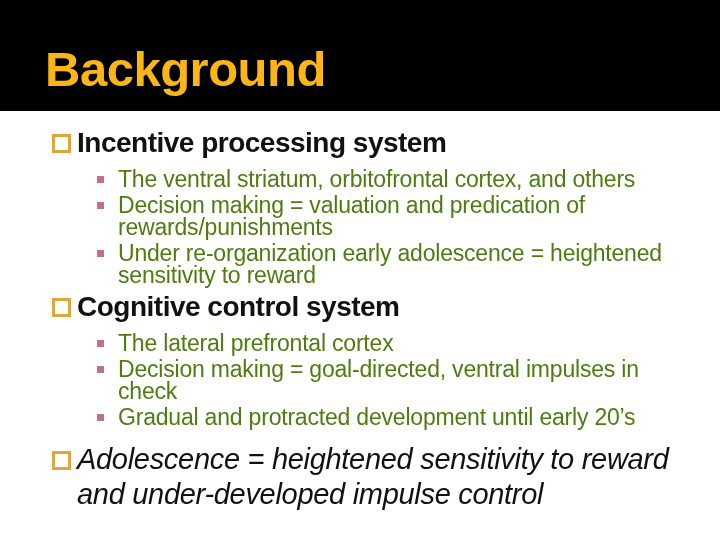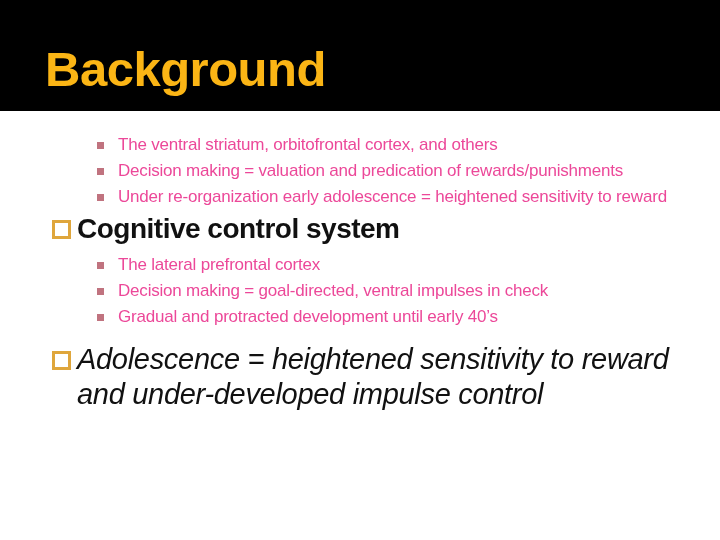--- a/index.html
+++ b/index.html
@@ -61,24 +61,24 @@
   .sub-list { margin: 8px 0 0 45px; }
   .sub-row { display: flex; align-items: flex-start; margin-bottom: 4px; }
   .sub-marker {
     flex: none;
     width: 7px;
     height: 7px;
     background: #C0737F;
     margin: 8px 14px 0 0;
   }
   .sub-text {
-    font-size: 17px;
+    font-size: 23px;
     line-height: 22px;
     letter-spacing: -0.2px;
-    color: #ec4899;
+    color: #4d7c0f;
     max-width: 612px;
   }
   .section-2 { margin-top: 4px; }
   .section-3 { margin-top: 14px; }
   .section-3 .h-text {
     font-weight: normal;
     font-size: 29px;
     line-height: 35px;
     letter-spacing: -0.3px;
     font-style: italic;
@@ -90,20 +90,24 @@
 
 <div class="slide">
 
   <header class="titlebar">
     <h1 class="title">Background</h1>
   </header>
 
   <main class="content">
 
     <section class="section-1">
+      <div class="h-row">
+        <span class="sq-marker"></span>
+        <span class="h-text">Incentive processing system</span>
+      </div>
       <div class="sub-list">
         <div class="sub-row">
           <span class="sub-marker"></span>
           <span class="sub-text">The ventral striatum, orbitofrontal cortex, and others</span>
         </div>
         <div class="sub-row">
           <span class="sub-marker"></span>
           <span class="sub-text">Decision making = valuation and predication of rewards/punishments</span>
         </div>
         <div class="sub-row">
@@ -122,21 +126,21 @@
         <div class="sub-row">
           <span class="sub-marker"></span>
           <span class="sub-text">The lateral prefrontal cortex</span>
         </div>
         <div class="sub-row">
           <span class="sub-marker"></span>
           <span class="sub-text">Decision making = goal-directed, ventral impulses in check</span>
         </div>
         <div class="sub-row">
           <span class="sub-marker"></span>
-          <span class="sub-text">Gradual and protracted development until early 40’s</span>
+          <span class="sub-text">Gradual and protracted development until early 20’s</span>
         </div>
       </div>
     </section>
 
     <section class="section-3">
       <div class="h-row">
         <span class="sq-marker"></span>
         <span class="h-text">Adolescence = heightened sensitivity to reward and under-developed impulse control</span>
       </div>
     </section>

